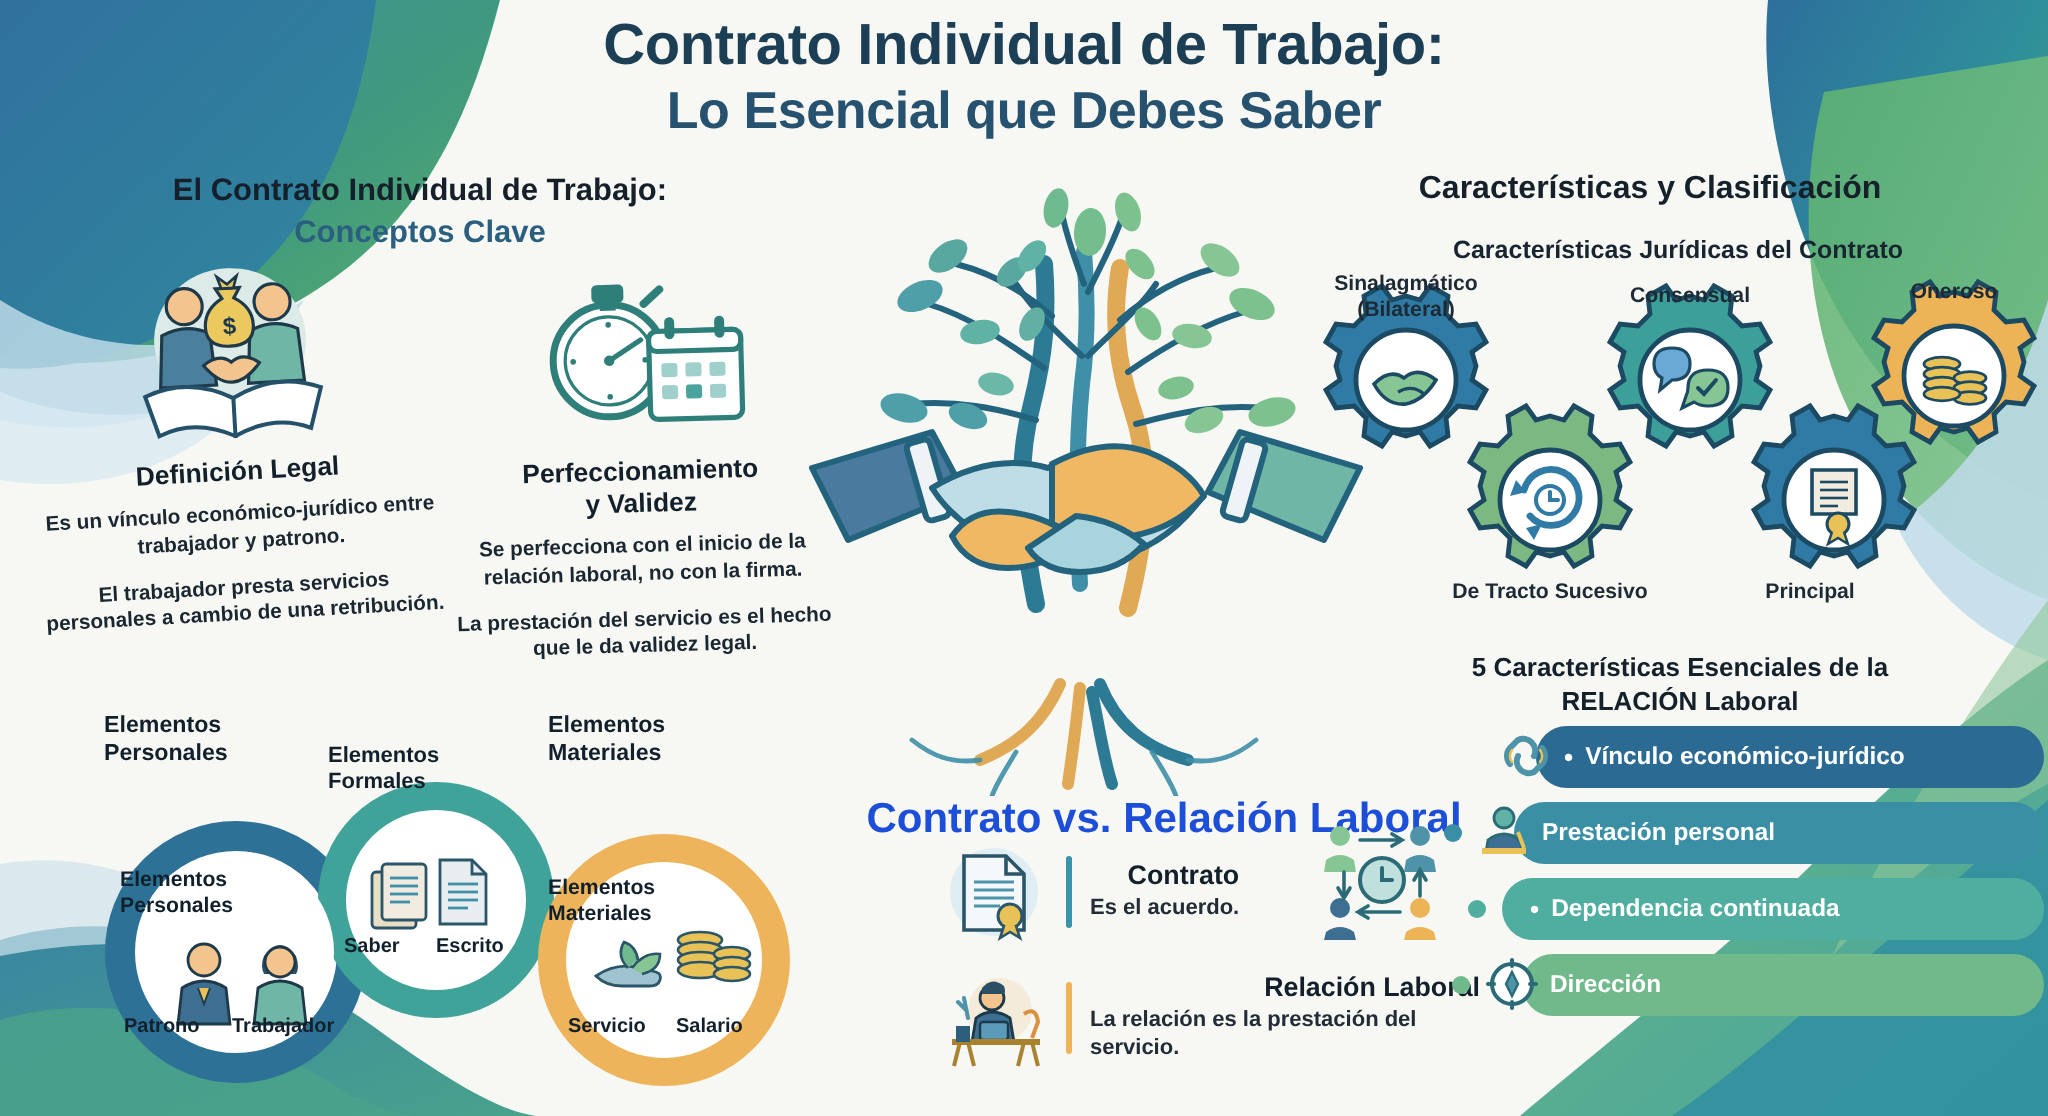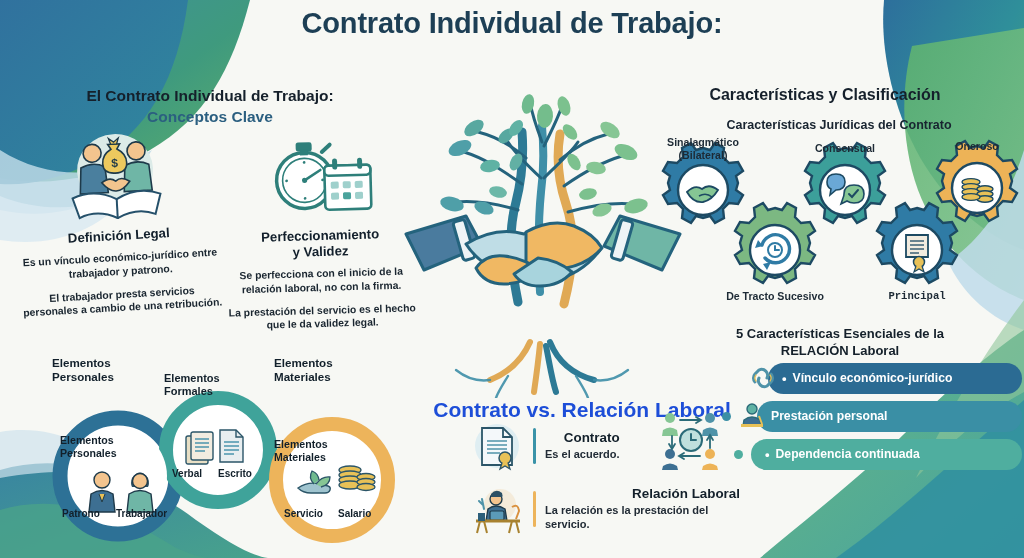--- a/index.html
+++ b/index.html
@@ -120,20 +120,21 @@
     <path d="M0,510 C52,494 118,510 176,548 C190,554 200,557 208,558 H0 Z" fill="#4aa38a" opacity="0.8"></path>
     <path d="M0,432 C48,424 92,442 126,478 C96,472 52,468 0,478 Z" fill="#cfe3ec" opacity="0.7"></path>
 
     <path d="M1024,330 V558 H760 C812,514 870,470 918,420 C958,380 996,348 1024,330 Z" fill="url(#gBR)" opacity="0.95"></path>
     <path d="M1024,400 V558 H836 C890,520 952,462 1024,400 Z" fill="#2f8fa0" opacity="0.85"></path>
     <path d="M1024,300 V392 C986,412 948,444 916,478 C944,420 982,356 1024,300 Z" fill="#8fc79a" opacity="0.6"></path>
   </svg>
 
   <div class="title-block">
     <div class="title-l1">Contrato Individual de Trabajo:</div>
+    <div class="title-l2">Lo Esencial que Debes Saber</div>
   </div>
 
   <div class="sec-h h-left">
     <div>El Contrato Individual de Trabajo:</div>
     <div class="l2">Conceptos Clave</div>
   </div>
 
   <div class="concept c1">
     <div class="icon-wrap">
       <svg width="108" height="92" viewBox="0 0 108 92">
@@ -347,21 +348,21 @@
       <div>Elementos</div>
       <div>Personales</div>
     </div>
     <div class="ring-label" style="left:244px; top:80px; width:116px; font-size:10.6px;">
       <div>Elementos</div>
       <div>Materiales</div>
     </div>
     
     <div class="ring-label" style="left:32px; top:150px; width:56px; font-size:10px;">Patrono</div>
     <div class="ring-label" style="left:86px; top:150px; width:70px; font-size:10px;">Trabajador</div>
-    <div class="ring-label" style="left:142px; top:110px; width:48px; font-size:10px;">Verbal</div>
+    <div class="ring-label" style="left:142px; top:110px; width:48px; font-size:10px;">Saber</div>
     <div class="ring-label" style="left:188px; top:110px; width:48px; font-size:10px;">Escrito</div>
     <div class="ring-label" style="left:254px; top:150px; width:56px; font-size:10px;">Servicio</div>
     <div class="ring-label" style="left:308px; top:150px; width:56px; font-size:10px;">Salario</div>
   </div>
 
   <div class="sec-h h-mid">Contrato vs. Relación Laboral</div>
   <div class="cvr">
     <div class="cvr-row">
       <div class="cvr-ico">
         <svg width="50" height="50" viewBox="0 0 50 50">
@@ -472,21 +473,21 @@
       </g>
     </svg>
 
     <div class="gear-label" style="left:-8px; top:-2px; width:112px;">
       <div>Sinalagmático</div>
       <div>(Bilateral)</div>
     </div>
     <div class="gear-label" style="left:138px; top:4px; width:104px;">Consensual</div>
     <div class="gear-label" style="left:274px; top:2px; width:96px;">Oneroso</div>
     <div class="gear-label" style="left:56px; top:152px; width:128px;">De Tracto Sucesivo</div>
-    <div class="gear-label" style="left:214px; top:152px; width:96px;font-family:Liberation Mono, monospace;">Principal</div>
+    <div class="gear-label" style="left:202px; top:152px; width:96px;">Principal</div>
   </div>
 
   <div class="sec-h h-rel">
     <div>5 Características Esenciales de la</div>
     <div>RELACIÓN Laboral</div>
   </div>
 
   <div class="pills">
 
     <div class="relcluster">
@@ -551,16 +552,34 @@
     </div>
 
     <div class="pill-row pr2">
       <div class="pill-dot" style="background:#4fae9f"></div>
       <div class="pill" style="background:#4fae9f; margin-left:4px;">
         <span class="bullet">•</span>
         <span>Dependencia continuada</span>
       </div>
     </div>
 
+    <div class="pill-row pr3">
+      <div class="pill-dot" style="background:#6fb98a"></div>
+      <div class="pill-ico">
+        <svg width="30" height="28" viewBox="0 0 30 28">
+          <circle cx="15" cy="14" r="10" fill="#ffffff" stroke="#2b6b78" stroke-width="2"></circle>
+          <path d="M15,8 l3,6 l-3,6 l-3,-6 z" fill="#4f93a8" stroke="#2b6b78" stroke-width="1.2"></path>
+          <g stroke="#2b6b78" stroke-width="2" stroke-linecap="round">
+              <path d="M15,2 v3"></path>
+              <path d="M15,23 v3"></path>
+              <path d="M3,14 h3"></path>
+              <path d="M24,14 h3"></path>
+            </g>
+        </svg>
+      </div>
+      <div class="pill" style="background:#6fb98a">
+        <span>Dirección</span>
+      </div>
+    </div>
 
   </div>
 
 </div>
 
 </body></html>

